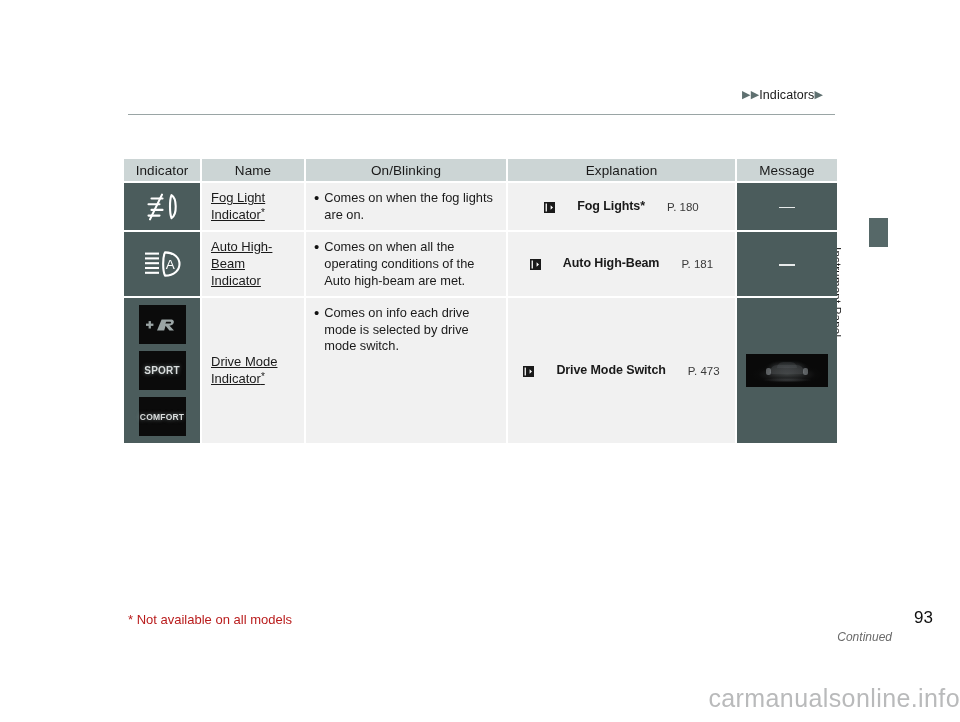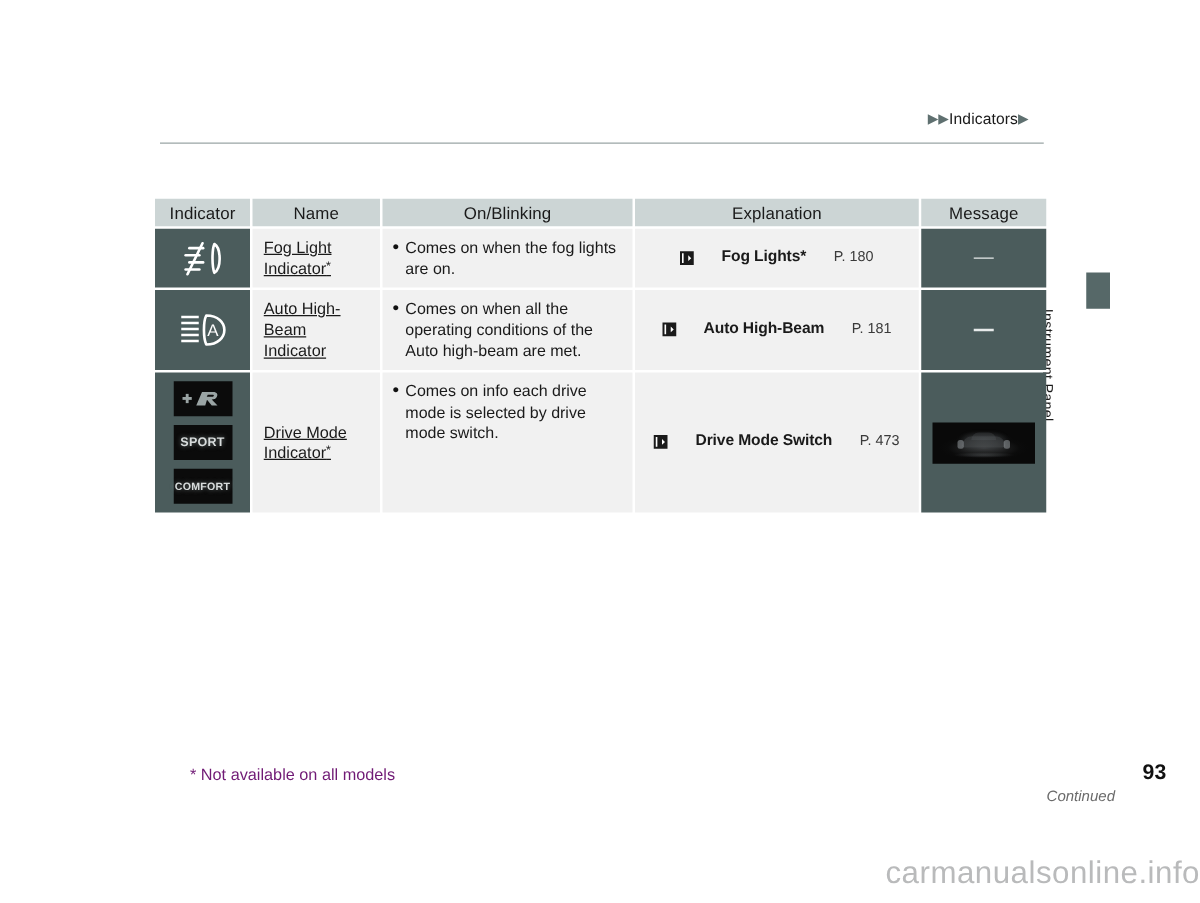--- a/index.html
+++ b/index.html
@@ -179,21 +179,21 @@
   }
   .ind-stack {
     display: flex;
     flex-direction: column;
     gap: 7px;
     align-items: center;
     padding: 7px 0;
   }
   .mode-badge {
     width: 47px;
-    height: 28px;
+    height: 39px;
     background: #0b0b0b;
     display: flex;
     align-items: center;
     justify-content: center;
     position: relative;
   }
   .mode-badge .txt {
     font-family: "Liberation Sans", sans-serif;
     font-weight: bold;
     color: #d8dcdc;
@@ -250,37 +250,36 @@
     height: 4px;
     background: radial-gradient(ellipse 33px 3px at 50% 50%, rgba(125,132,136,.30), rgba(0,0,0,0) 75%);
   }
 
   
   .footnote {
     position: absolute;
     left: 128px;
     top: 612px;
     font-size: 13px;
-    color: #701a75;
-    margin-left: 24px;
+    color: #b91c1c;
   }
   .continued {
     position: absolute;
     right: 68px;
     top: 630px;
     font-size: 12px;
     font-style: italic;
     color: #6a6a6a;
   }
   .pagenum {
     position: absolute;
     right: 27px;
     top: 608px;
     font-size: 17px;
-    font-weight: bold;
+    font-weight: normal;
     color: #111;
   }
   .watermark {
     position: absolute;
     left: 0;
     right: 0;
     bottom: 9px;
     text-align: right;
     font-size: 25px;
     color: #b9babb;

